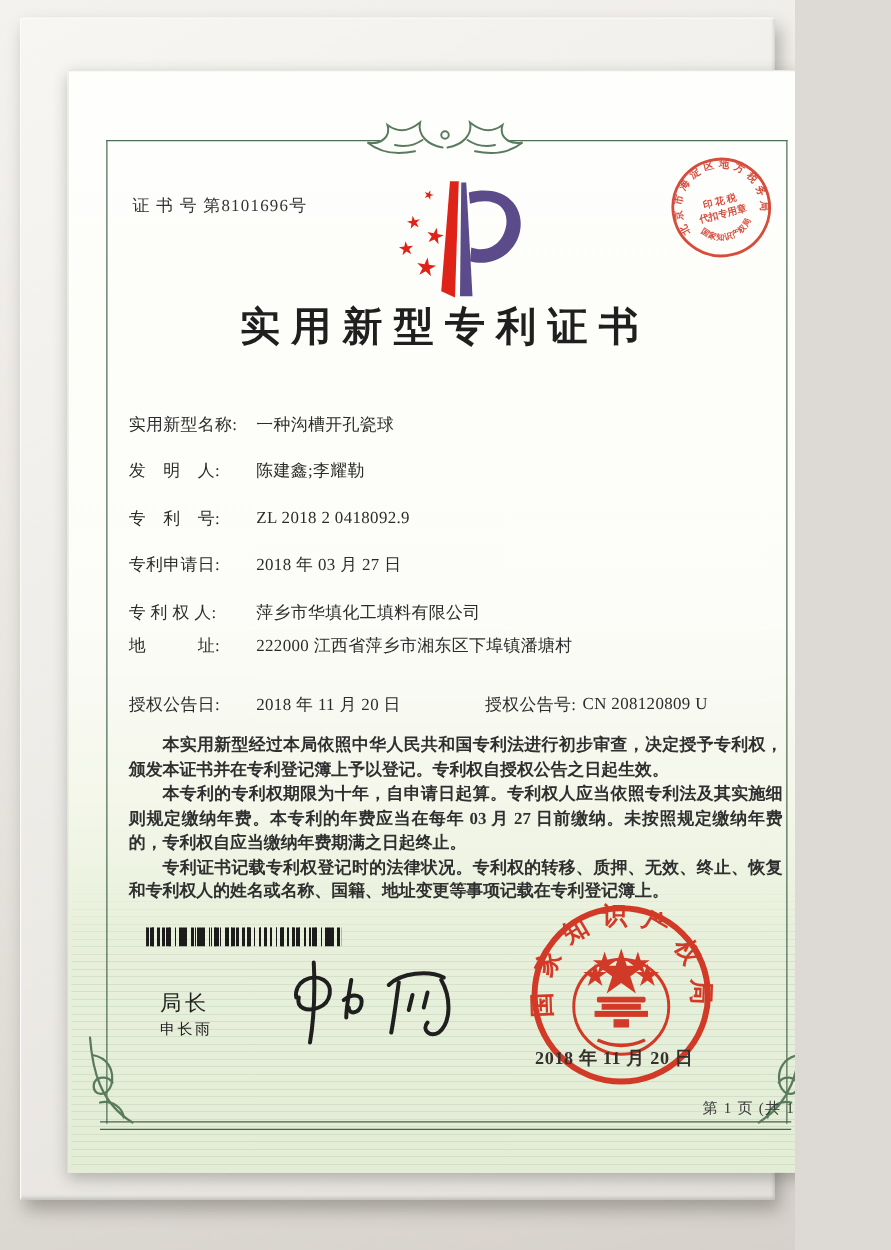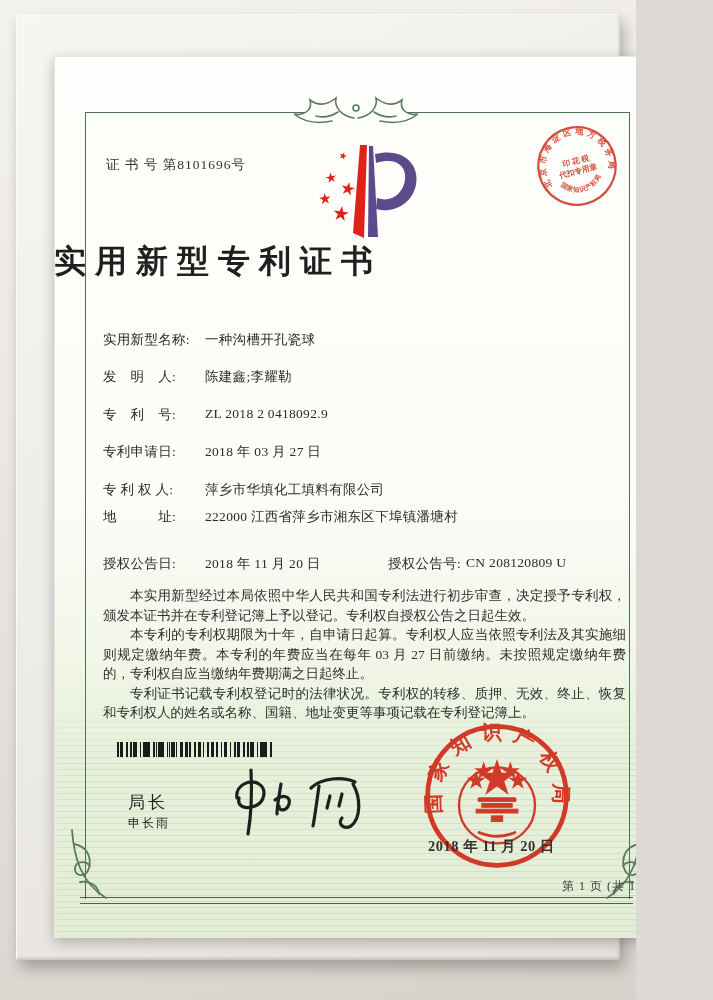--- a/index.html
+++ b/index.html
@@ -16,29 +16,29 @@
          box-shadow:0 4px 12px rgba(40,40,36,.3),inset 0 0 0 1px #e6e9de;}
   .waves{position:absolute;left:57px;top:703px;width:599px;height:232px;pointer-events:none;
          background:repeating-linear-gradient(180deg,rgba(128,162,128,.18) 0 1px,rgba(255,255,255,0) 1px 6px);
          -webkit-mask-image:linear-gradient(180deg,transparent,#000 28%);
          mask-image:linear-gradient(180deg,transparent,#000 28%);}
   .border-rect{position:absolute;left:85px;top:112px;width:543px;height:786px;
                border:1.5px solid #4e6e55;border-bottom:none;}
   .double-line{position:absolute;left:80px;top:897px;width:553px;height:5px;
                border-top:1.6px solid #44644c;border-bottom:1.6px solid #44644c;}
   .cert-no{position:absolute;left:106px;top:156px;font-size:13.5px;color:#333;letter-spacing:1px;}
-  .title{position:absolute;left:54px;top:240px;width:604px;
+  .title{position:absolute;left:54px;top:240px;width:604px;text-align:center;
          font-size:32px;font-weight:600;color:#1f1f1f;letter-spacing:9px;}
   .field-row{position:absolute;left:103px;display:flex;font-size:13.5px;color:#2b2b2b;letter-spacing:.3px;white-space:nowrap;}
   .f-label{flex:none;width:97px;}
   .f-value{margin-left:5px;}
   .field-row.short .f-label{width:auto;}
   .body-text{position:absolute;left:103px;top:586px;width:523px;font-size:13.5px;line-height:19.5px;
              color:#2f2f2f;text-align:justify;}
-  .body-text p{margin:0;text-indent:2em;}
+  .body-text p{margin:0;text-indent:2em;font-weight:bold;}
   .barcode{position:absolute;left:117px;top:742px;width:156px;height:15px;
            background-image:
              repeating-linear-gradient(90deg,#1b1b1b 0 2px,transparent 2px 5px,#1b1b1b 5px 6px,transparent 6px 9px),
              repeating-linear-gradient(90deg,#1b1b1b 0 1px,transparent 1px 3px,#1b1b1b 3px 6px,transparent 6px 13px);}
   .director-label{position:absolute;left:128px;top:791px;font-size:17px;color:#222;letter-spacing:3px;
                   font-family:"Liberation Sans","DejaVu Sans",sans-serif;}
   .director-name{position:absolute;left:128px;top:815px;font-size:12px;color:#222;letter-spacing:2px;
                  font-family:"Liberation Sans","DejaVu Sans",sans-serif;}
   .sig{position:absolute;left:215px;top:764px;}
   .cnipa-seal{position:absolute;left:421px;top:718px;}

